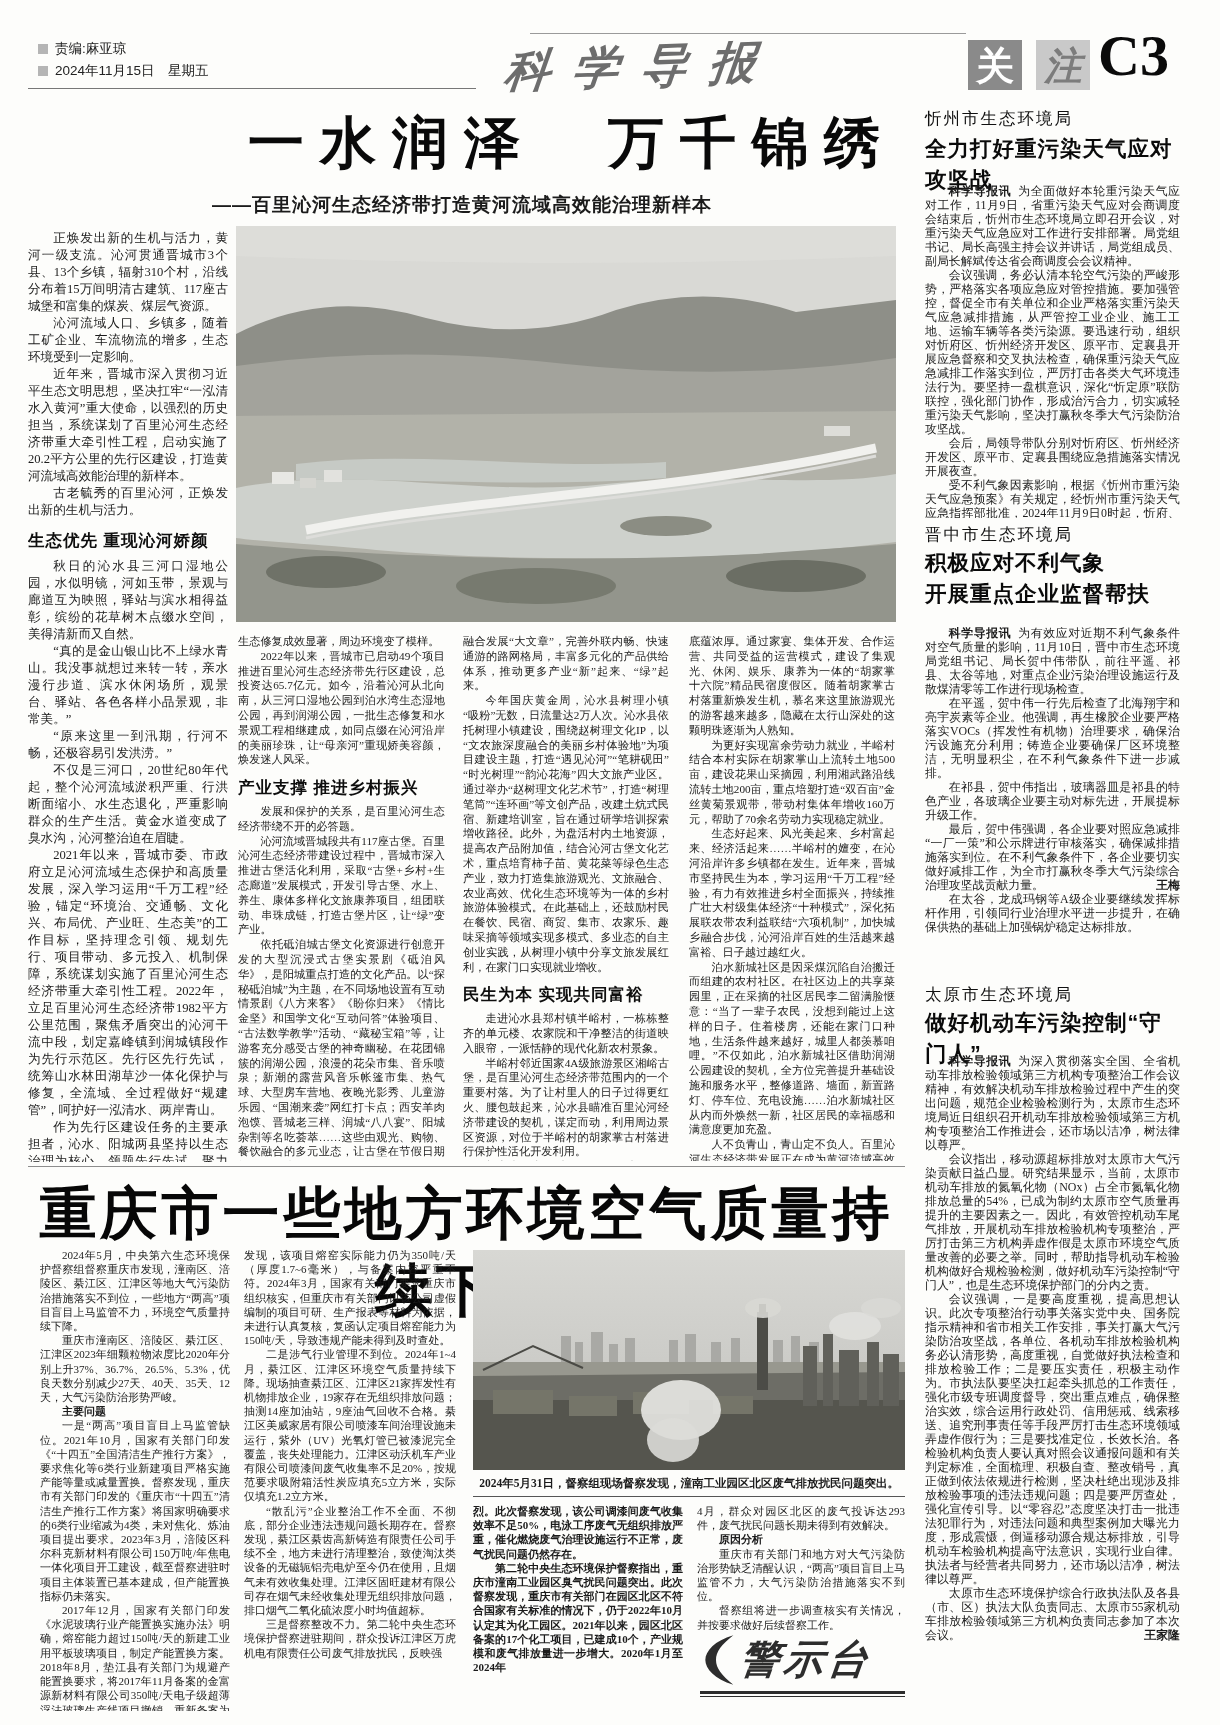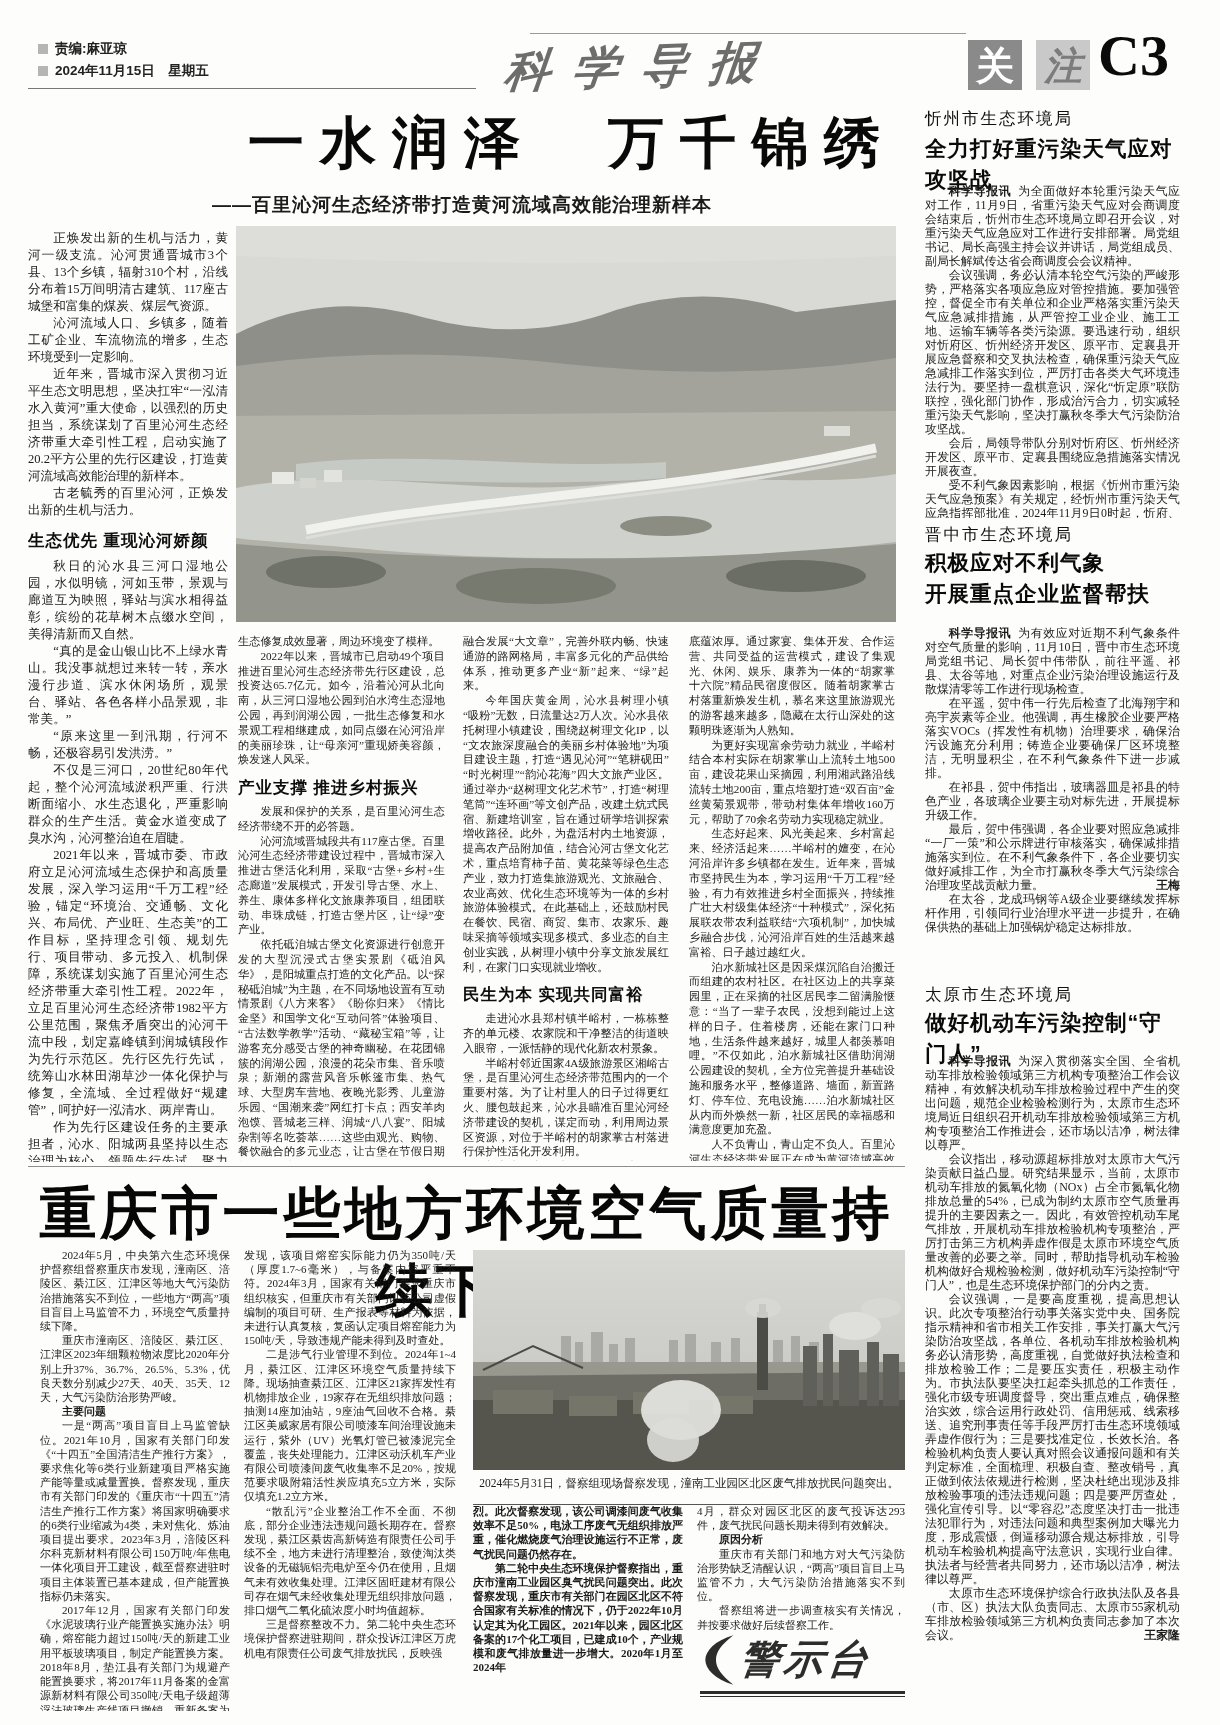--- a/index.html
+++ b/index.html
@@ -2,21 +2,21 @@
 <html lang="zh"><head>
 <meta charset="utf-8">
 <style>
   html,body{margin:0;padding:0;background:#8a8a8a;}
   .page{position:relative;width:1220px;height:1725px;margin:0 auto;background:#fdfdfb;
         font-family:"Liberation Serif","DejaVu Serif",serif;color:#1b1b1b;overflow:hidden;}
   .abs{position:absolute;}
   .sans{font-family:"Liberation Sans","DejaVu Sans",sans-serif;}
   .rule{background:#9a9a9a;height:1px;}
   
-  .ed-line{font-size:13.5px;color:#222;font-weight:bold;}
+  .ed-line{font-size:13.5px;color:#222;font-weight:normal;}
   .sq{display:inline-block;width:10px;height:10px;background:#b5b5b5;margin-right:7px;vertical-align:-1px;}
   .masthead{font-size:46px;font-weight:bold;font-style:italic;color:#6d6d6d;letter-spacing:22px;
             transform:skewX(-8deg) rotate(-2deg);white-space:nowrap;}
   .badge{width:54px;height:50px;text-align:center;line-height:52px;font-size:38px;font-weight:bold;}
   .badge1{background:#8a8a8a;color:#ffffff;}
   .badge2{background:#c9c9c9;color:#7c7c7c;font-style:italic;}
   .pageno{font-size:58px;font-weight:bold;color:#0b0b0b;font-family:"Liberation Serif",serif;}
   
   .col{overflow:hidden;text-align:justify;}
   .col p{margin:0;text-indent:2em;text-align:justify;}
@@ -30,21 +30,21 @@
   .body-md{font-size:11.2px;line-height:14.8px;}
   .body-cq{font-size:11px;line-height:14.2px;}
   .body-sb{font-size:11.9px;line-height:14px;}
   
   .main-hl{font-size:56px;font-weight:900;letter-spacing:16px;text-align:center;color:#090909;}
   .main-sub{font-size:19px;font-weight:bold;text-align:center;letter-spacing:1px;}
   .cq-hl{font-size:57px;font-weight:900;letter-spacing:4px;text-align:center;
          font-family:"Liberation Serif","DejaVu Serif",serif;color:#070707;}
   .sb-dept{font-size:16.5px;letter-spacing:2px;color:#111;}
   .sb-title{font-size:21.5px;font-weight:bold;letter-spacing:1px;color:#0a0a0a;line-height:31px;}
-  .caption{font-size:11.5px;font-weight:normal;text-align:center;padding-bottom:13px;border-bottom:1px solid #555;}
+  .caption{font-size:11.5px;font-weight:bold;text-align:center;padding-bottom:5px;border-bottom:1px solid #555;}
   
   .photo{display:block;}
   
   .jsl{display:flex;align-items:center;}
   .jsl-text{font-size:40px;font-weight:bold;font-style:italic;letter-spacing:4px;color:#2d2d2d;
             font-family:"Liberation Serif",serif;transform:skewX(-6deg);}
   .jsl-line1{height:3px;background:#2d2d2d;margin-top:4px;}
   .jsl-line2{height:1px;background:#2d2d2d;margin-top:2px;}
 </style>
 </head>

